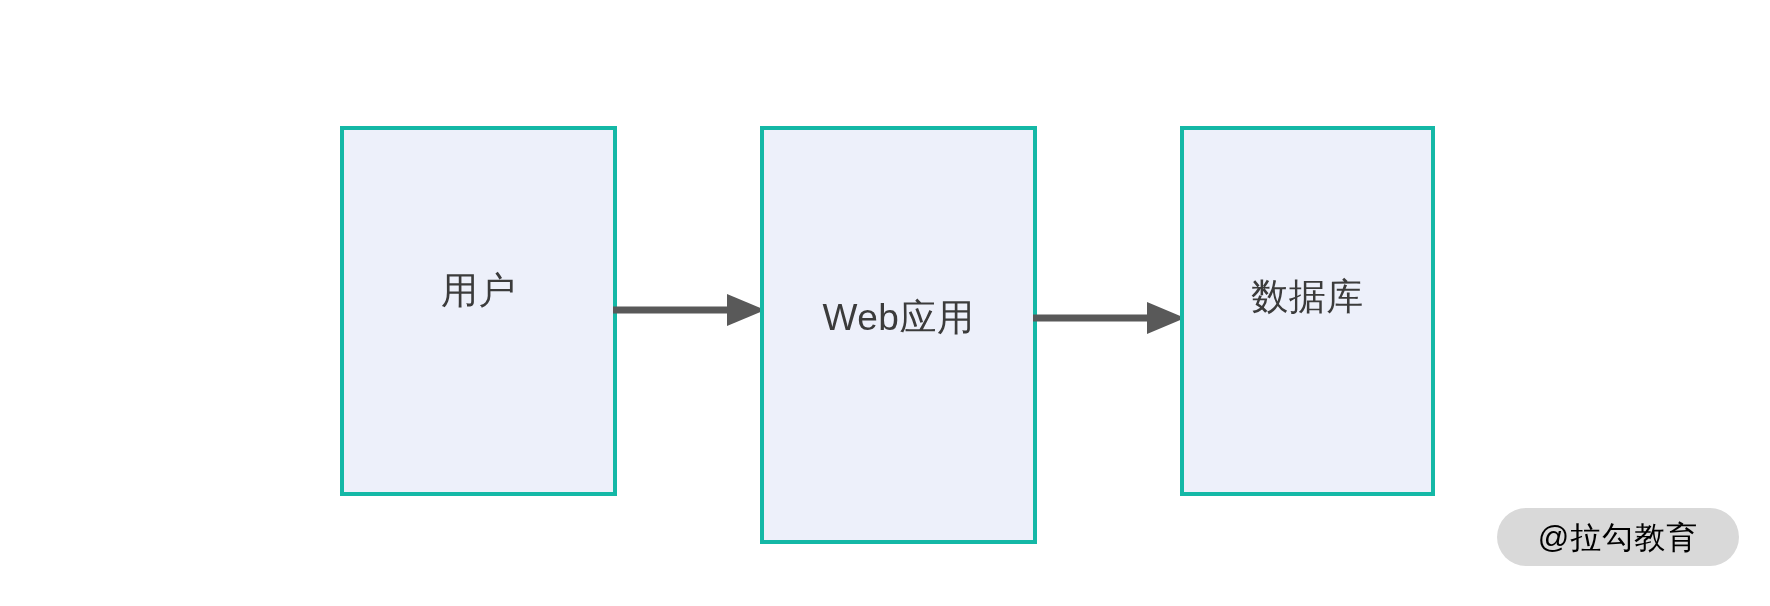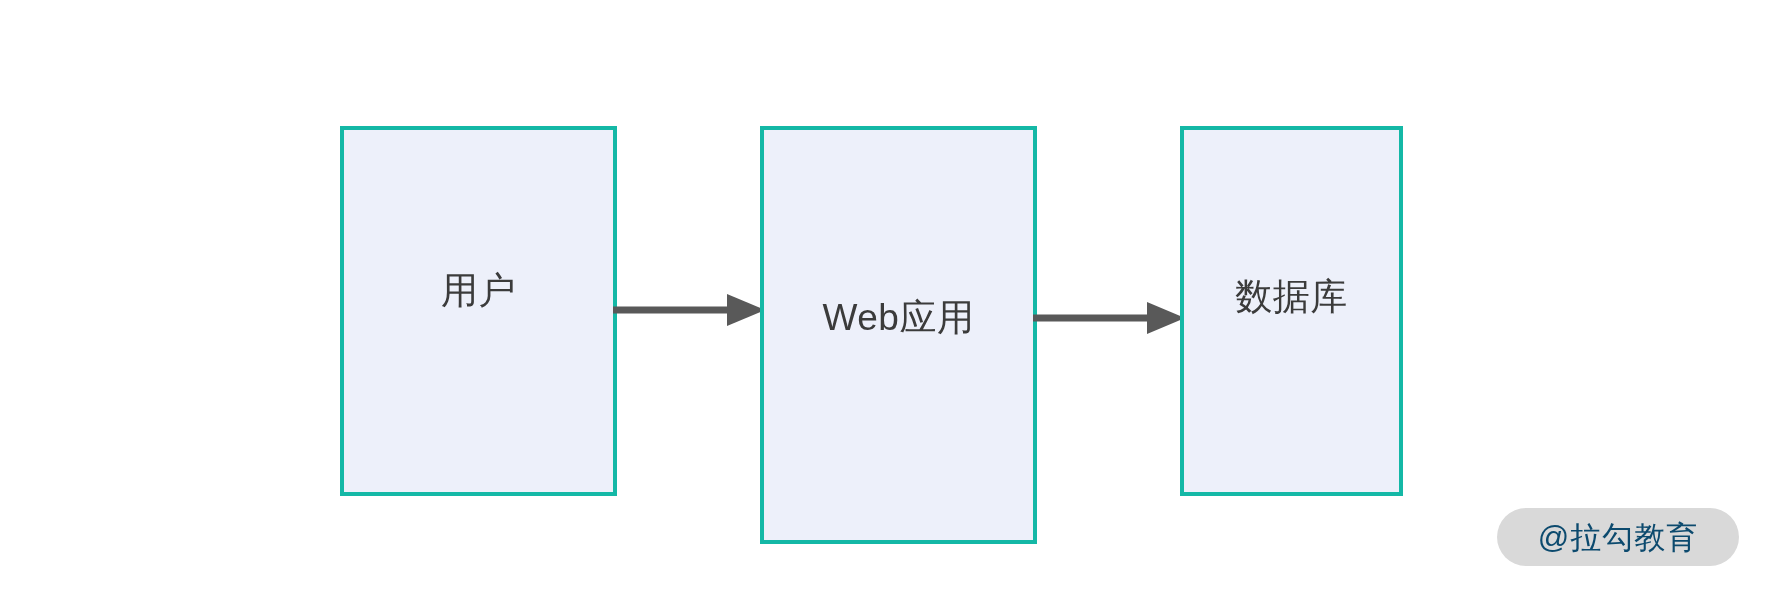--- a/index.html
+++ b/index.html
@@ -39,21 +39,21 @@
     line-height: 1;
     color: #3b3b3b;
     letter-spacing: 0.5px;
     white-space: nowrap;
     position: relative;
     top: -3px;
   }
 
   #node-user     { left: 340px;  top: 126px; width: 277px; height: 370px; }
   #node-webapp   { left: 760px;  top: 126px; width: 277px; height: 418px; }
-  #node-database { left: 1180px; top: 126px; width: 223px; height: 370px; }
+  #node-database { left: 1180px; top: 126px; width: 255px; height: 370px; }
 
   
   #node-user .node-label     { top: -21px; }
   #node-webapp .node-label   { top: -18px; }
   #node-database .node-label { top: -15px; }
 
   
   .arrow {
     position: absolute;
     height: 46px;
@@ -70,21 +70,21 @@
     width: 242px;
     height: 58px;
     border-radius: 29px;
     background: #d9d9d9;
     display: flex;
     align-items: center;
     justify-content: center;
   }
   #watermark .watermark-text {
     font-size: 31px;
-    color: #0c4a6e;
+    color: #000000;
     letter-spacing: 1px;
     white-space: nowrap;
     line-height: 1;
   }
 </style>
 </head>
 <body>
 
 <div id="diagram-canvas">
 

